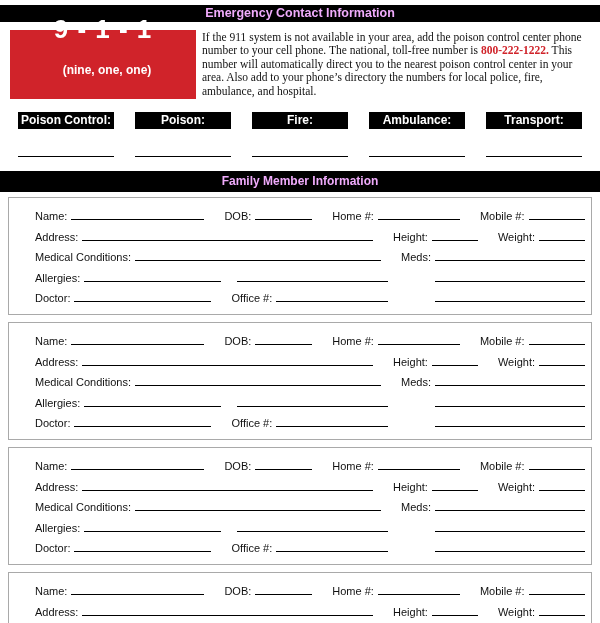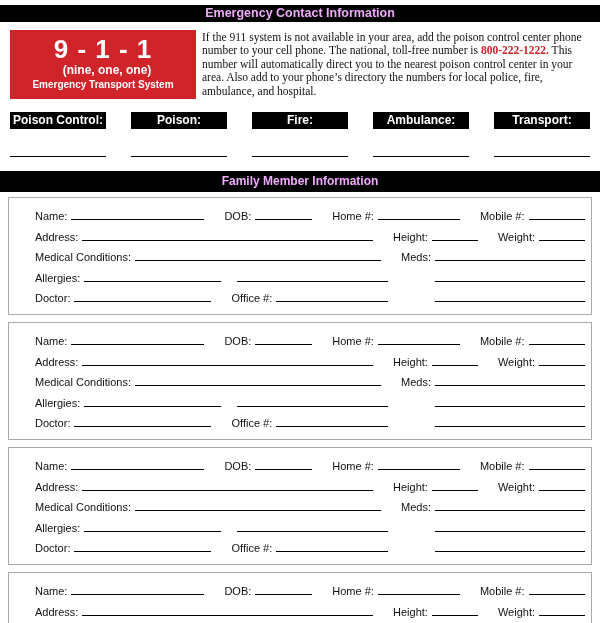--- a/index.html
+++ b/index.html
@@ -10,28 +10,29 @@
   }
   .bar{background:#000;color:#f0abfc;text-align:center;font-weight:bold;}
   .bar.top{margin-top:5px;height:17px;line-height:17px;font-size:12.5px;}
   .bar.family{margin-top:14px;height:21px;line-height:21px;font-size:12px;}
 
   .intro{display:flex;padding:8px 5px 0 10px;}
   .redbox{
     width:186px;height:69px;flex:0 0 186px;background:#d0232a;color:#fff;
     text-align:center;display:flex;flex-direction:column;justify-content:center;
     font-weight:bold;
+    gap:20px;
   }
   .redbox .big{font-size:26px;line-height:27px;letter-spacing:1px;}
   .redbox .words{font-size:12px;line-height:14px;margin-left:8px;}
   .redbox .sub{font-size:10px;line-height:16px;}
   .intro-text{flex:1;margin-left:6px;font-size:11.5px;line-height:13.4px;padding-top:1px;font-family:Liberation Serif, serif;}
   .phone{color:#d0232a;font-weight:bold;}
 
-  .contacts{display:flex;justify-content:space-between;padding:0 10px;margin-top:13px;}
+  .contacts{display:flex;justify-content:space-between;padding:0 18px;margin-top:13px;}
   .contact-col{width:96px;}
   .contact-box{background:#000;color:#fff;font-weight:bold;font-size:12px;
     text-align:center;height:17px;line-height:17px;white-space:nowrap;overflow:hidden;}
   .contact-line{border-bottom:1px solid #000;margin-top:27px;height:0;}
 
   .members{padding:0 8px;margin-top:5px;}
   .member{border:1px solid #a9a9a9;background:#fff;padding:9px 6px;margin-bottom:7px;}
   .row{display:flex;align-items:baseline;font-size:11px;line-height:13px;
     margin-bottom:4.5px;white-space:nowrap;}
   .row:last-child{margin-bottom:0;}

